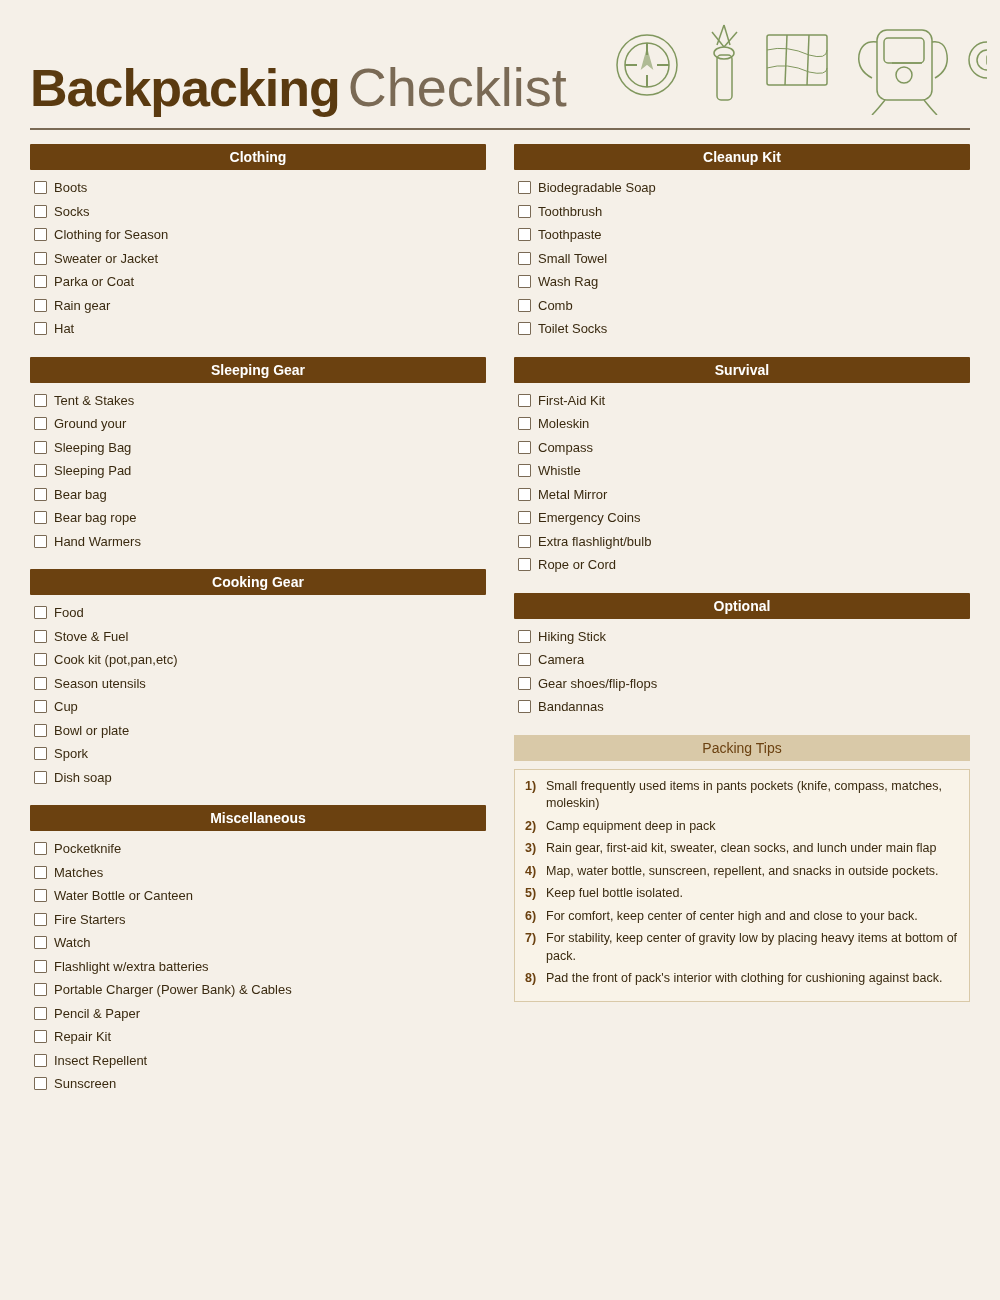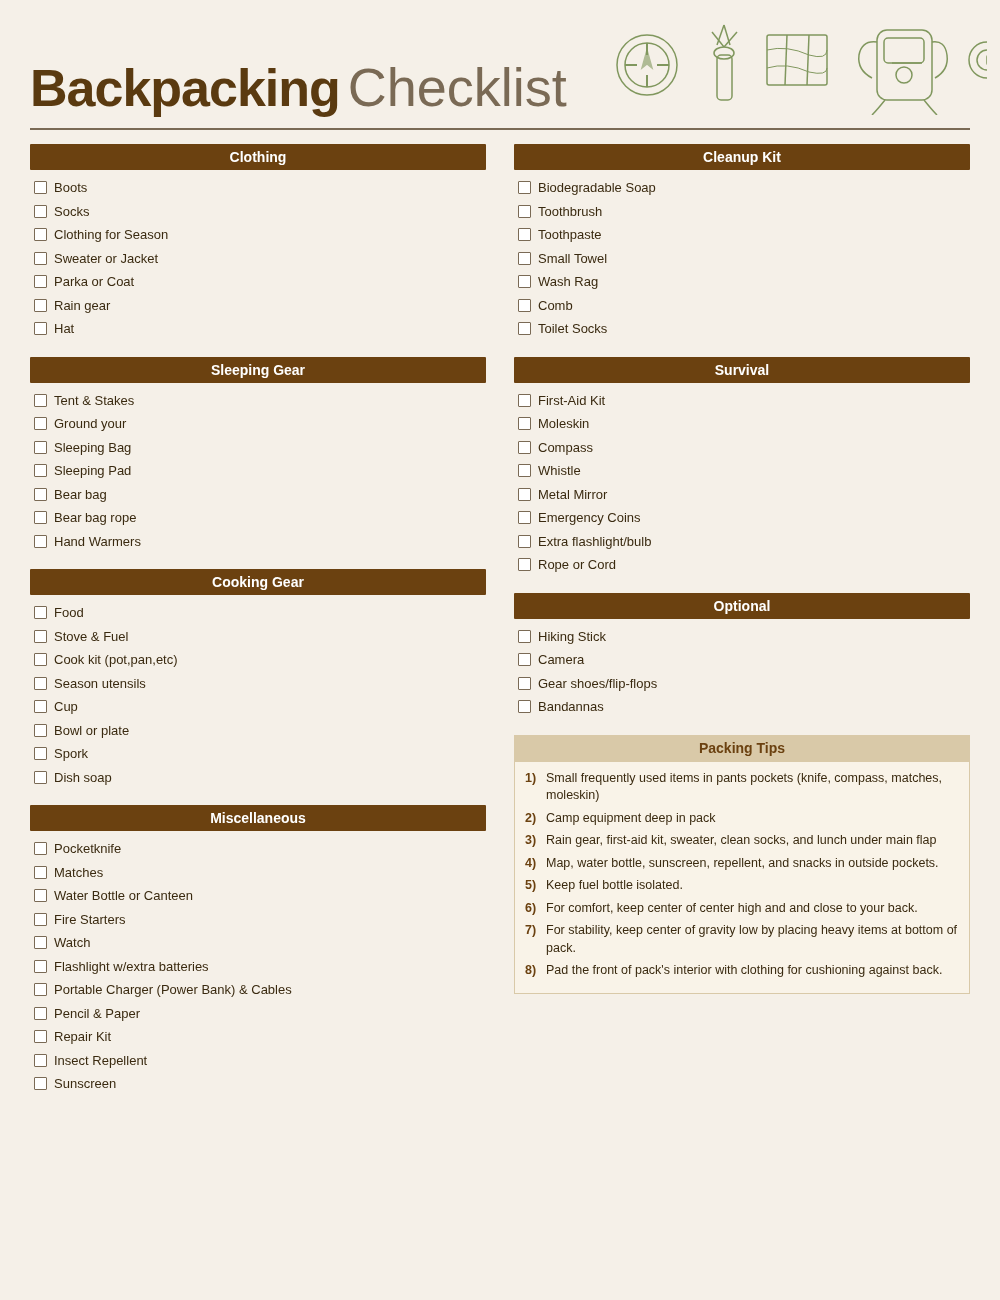--- a/index.html
+++ b/index.html
@@ -85,24 +85,24 @@
       border: 1.5px solid #7a6a55;
       background: #fff;
       display: inline-block;
       border-radius: 1px;
     }
 
     .packing-tips-header {
       background: #d9c9a8;
       color: #6b4110;
       font-size: 14px;
-      font-weight: bold;
+      font-weight: normal;
       text-align: center;
       padding: 5px 10px;
-      margin-bottom: 0;
+      margin-bottom: 8px;
     }
 
     .packing-tips-box {
       background: #f9f3e8;
       border: 1px solid #d9c9a8;
       padding: 8px 10px;
     }
 
     .tip-item {
       display: flex;

